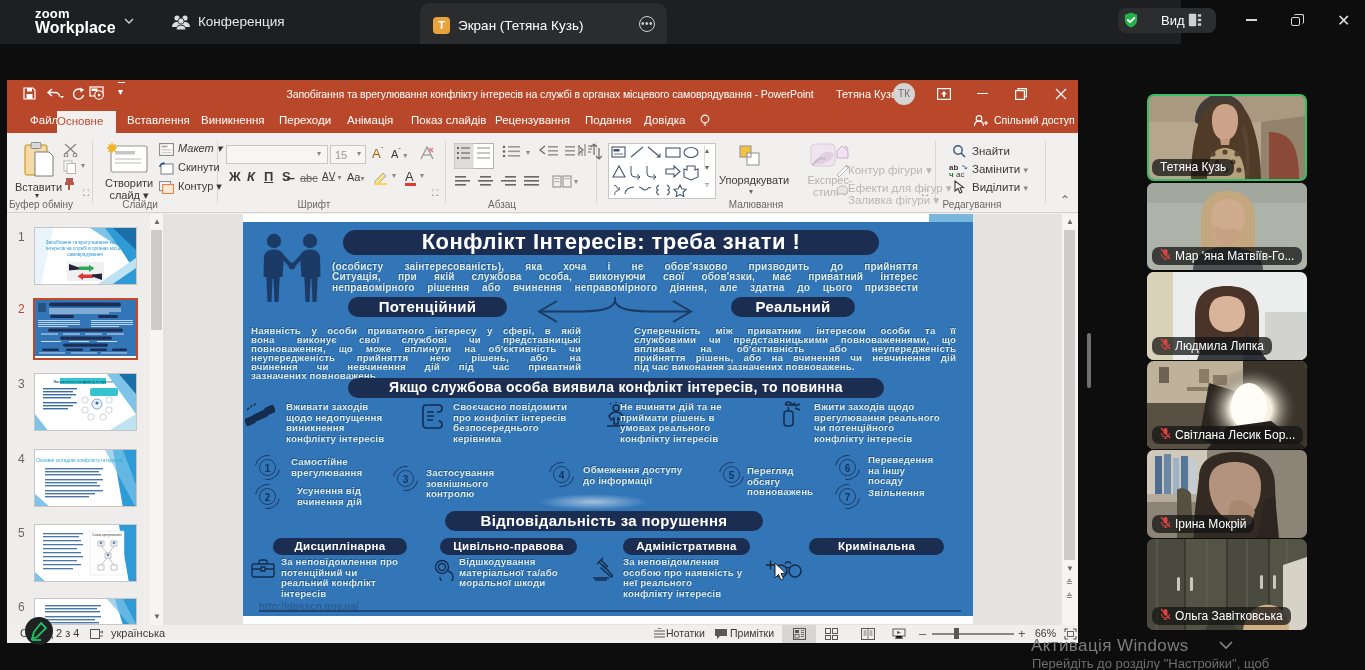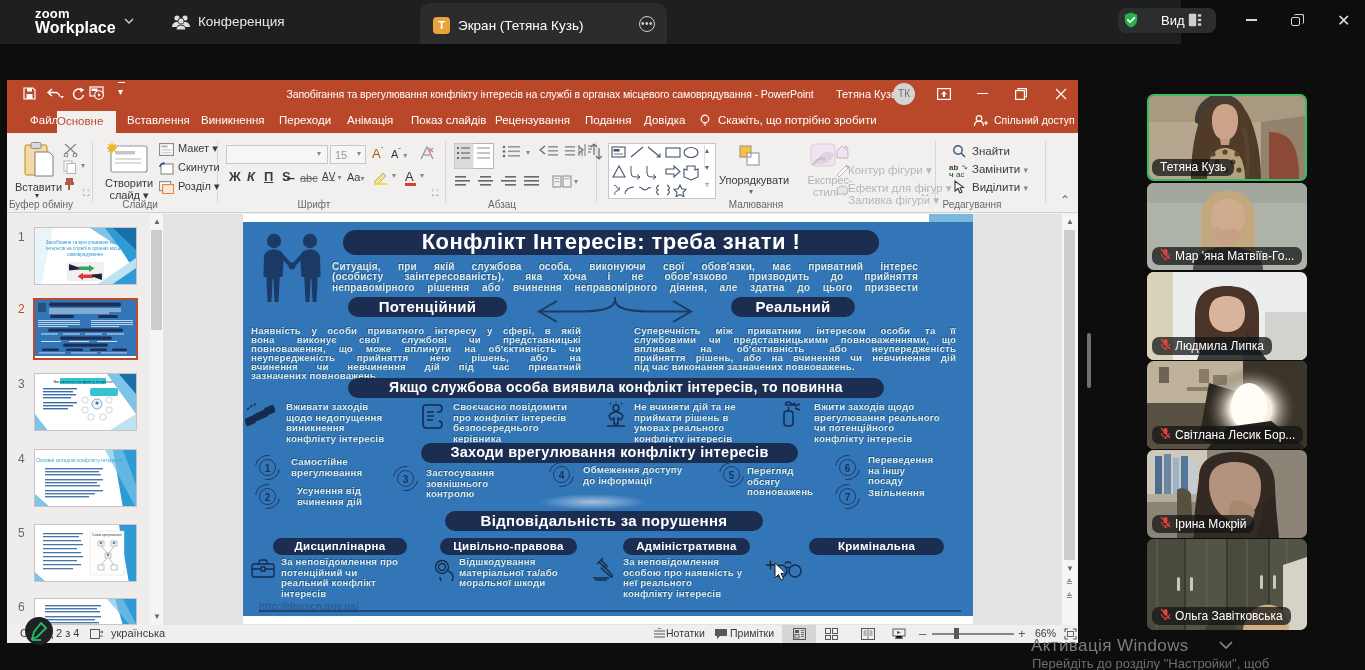--- a/index.html
+++ b/index.html
@@ -155,21 +155,20 @@
       <div class="mtab" style="left:272px;text-align:right;">Переходи</div>
       <div class="mtab" style="left:340px;">Анімація</div>
       <div class="mtab" style="left:404px;">Показ слайдів</div>
       <div class="mtab" style="left:488px;">Рецензування</div>
       <div class="mtab" style="left:578px;">Подання</div>
       <div class="mtab" style="left:637px;">Довідка</div>
       <svg style="position:absolute;left:692px;top:6px" width="12" height="14" viewBox="0 0 12 14">
           <circle cx="6" cy="5" r="3.8" fill="none" stroke="#fff" stroke-width="1.2"></circle>
           <path d="M4.5 9 h3 M4.8 11 h2.4" stroke="#fff" stroke-width="1.1"></path>
         </svg>
-      <div class="mtab" style="left:711px;">Скажіть, що потрібно зробити</div>
       <svg style="position:absolute;left:966px;top:6px" width="15" height="14" viewBox="0 0 15 14">
           <circle cx="6" cy="4.5" r="2.8" fill="none" stroke="#fff" stroke-width="1.2"></circle>
           <path d="M1.5 12 c0-3 2-4.8 4.5-4.8 s4.5 1.8 4.5 4.8" fill="none" stroke="#fff" stroke-width="1.2"></path>
           <path d="M11 9 h4 M13 7 v4" stroke="#fff" stroke-width="1.2"></path>
         </svg>
       <div class="mtab" style="left:987px;font-size:10.5px;">Спільний доступ</div>
     </div>
     <div id="ribbon">
       <div class="rsep" style="left:85px"></div>
       <div class="rsep" style="left:210px"></div>
@@ -213,33 +212,33 @@
           <rect x="8" y="20" width="26" height="2" fill="#dedcda"></rect>
           <path d="M5 0 l1.2 3 l3-1.2 l-1.2 3 l3 1.2 l-3 1.2 l1.2 3 l-3-1.2 l-1.2 3 l-1.2-3 l-3 1.2 l1.2-3 l-3-1.2 l3-1.2 l-1.2-3 l3 1.2 z" fill="#f0b429"></path>
         </svg>
       <div style="position:absolute;left:98px;top:44px;font-size:11px;color:#3b3a39;text-align:center;width:48px;">Створити<br>слайд ▾</div>
       <svg style="position:absolute;left:152px;top:10px" width="15" height="13" viewBox="0 0 15 13">
           <rect x="0.6" y="0.6" width="13.8" height="11.8" fill="#fff" stroke="#8a8886" stroke-width="1.1"></rect>
           <rect x="2.5" y="2.5" width="6" height="2" fill="#b5b3b1"></rect>
           <rect x="2.5" y="6" width="10" height="1.5" fill="#d2d0ce"></rect>
           <rect x="2.5" y="8.8" width="10" height="1.5" fill="#d2d0ce"></rect>
         </svg>
-      <div style="position:absolute;left:171px;top:9px;font-size:11px;color:#3b3a39;">Макет ▾</div>
+      <div style="position:absolute;left:171px;top:9px;font-size:11px;color:#3b3a39;font-style:italic;">Макет ▾</div>
       <svg style="position:absolute;left:152px;top:29px" width="15" height="13" viewBox="0 0 15 13">
           <rect x="2" y="2" width="12" height="10" fill="#fff" stroke="#8a8886" stroke-width="1.1"></rect>
           <path d="M5 2 V0.5 M5 2 H3.5" stroke="#2b579a" stroke-width="1.4"></path>
           <path d="M1 5 A4.5 4.5 0 0 1 5 1" fill="none" stroke="#2b579a" stroke-width="1.4"></path>
           <path d="M1 5 l-1-1.5 h2 z" fill="#2b579a"></path>
         </svg>
       <div style="position:absolute;left:171px;top:28px;font-size:11px;color:#3b3a39;">Скинути</div>
       <svg style="position:absolute;left:152px;top:48px" width="15" height="13" viewBox="0 0 15 13">
           <rect x="0.6" y="0.6" width="11" height="9" fill="#fff" stroke="#8a8886" stroke-width="1.1"></rect>
           <rect x="3.6" y="3.6" width="11" height="9" fill="#fde9d9" stroke="#ed7d31" stroke-width="1.1"></rect>
         </svg>
-      <div style="position:absolute;left:171px;top:47px;font-size:11px;color:#3b3a39;">Розділ ▾</div>
+      <div style="position:absolute;left:171px;top:47px;font-size:11px;color:#3b3a39;">Контур ▾</div>
 
       <div style="position:absolute;left:219px;top:12px;width:102px;height:19px;background:#f7f6f5;border:1px solid #cac8c6;"></div>
       <div style="position:absolute;left:310px;top:16px;font-size:8px;color:#8a8886;">▾</div>
       <div style="position:absolute;left:323px;top:12px;width:36px;height:19px;background:#f7f6f5;border:1px solid #cac8c6;color:#999;font-size:11px;line-height:18px;padding-left:4px;">15</div>
       <div style="position:absolute;left:350px;top:16px;font-size:8px;color:#8a8886;">▾</div>
       <div style="position:absolute;left:365px;top:12px;font-size:13px;color:#a16207;">А<span style="font-size:8px;vertical-align:6px;">ˆ</span></div>
       <div style="position:absolute;left:384px;top:13px;font-size:11px;color:#3b3a39;">А<span style="font-size:8px;vertical-align:5px;">ˇ</span><span style="font-size:8px;color:#8a8886;"> ▾</span></div>
       <svg style="position:absolute;left:412px;top:13px" width="16" height="15" viewBox="0 0 16 15">
           <path d="M2 13 L8 1 L14 13" fill="none" stroke="#9a9896" stroke-width="1.3"></path>
           <path d="M4.5 9 h7" stroke="#9a9896" stroke-width="1.2"></path>
@@ -600,22 +599,22 @@
             <path d="M7 23 c1.5-4.5 5-6.5 10-6.5 s8.5 2 10 6.5 l-1.5 21 h-2.8 l-1.2 25 h-4 l-1-23 h-1 l-1 23 h-4 l-1.2-25 h-2.8 z"></path>
             <circle cx="53" cy="8" r="7.2"></circle>
             <path d="M63 23 c-1.5-4.5-5-6.5-10-6.5 s-8.5 2-10 6.5 l1.5 21 h2.8 l1.2 25 h4 l1-23 h1 l1 23 h4 l1.2-25 h2.8 z"></path>
             <path d="M25 20 l11 12 l-2.5 3 l-11-12 z"></path>
             <path d="M45 20 l-11 12 l2.5 3 l11-12 z"></path>
             <circle cx="35" cy="33" r="3.4"></circle>
             </g>
           </svg>
           <div class="cap" style="left:100px;top:8px;width:536px;height:25px;font-size:22px;line-height:24px;border-radius:13px;letter-spacing:0.5px;">Конфлікт Інтересів: треба знати !</div>
           <div class="ntx" style="left:89px;top:40px;width:586px;font-size:10px;line-height:10.3px;">
+              <div class="jl">(особисту заінтересованість), яка хоча і не обов'язково призводить до прийняття</div>
               <div class="jl">Ситуація, при якій службова особа, виконуючи свої обов'язки, має приватний інтерес</div>
-              <div class="jl">(особисту заінтересованість), яка хоча і не обов'язково призводить до прийняття</div>
               <div class="jl">неправомірного рішення або вчинення неправомірного діяння, але здатна до цього призвести</div>
             </div>
           <div class="cap" style="left:105px;top:75px;width:159px;height:20px;font-size:15px;line-height:19px;border-radius:11px;">Потенційний</div>
           <div class="cap" style="left:488px;top:75px;width:124px;height:20px;font-size:15px;line-height:19px;border-radius:11px;">Реальний</div>
           <svg style="position:absolute;left:284px;top:73px" width="176" height="30" viewBox="0 0 176 30">
             <g stroke="#1d3a63" stroke-width="2" fill="none">
             <path d="M88 2 L88 6 C86 14 74 16 56 16.5 L14 16.5"></path>
             <path d="M88 2 L88 6 C90 14 102 16 120 16.5 L162 16.5"></path>
             <path d="M30 6 L12 16.5 L30 27"></path>
             <path d="M146 6 L164 16.5 L146 27"></path>
@@ -658,30 +657,29 @@
             </svg>
           <div class="ntx" style="left:210px;top:180px;">Своєчасно повідомити<br>про конфлікт інтересів<br>безпосереднього<br>керівника</div>
           <svg style="position:absolute;left:360px;top:180px" width="26" height="28" viewBox="0 0 26 28">
               <g fill="none" stroke="#152c4e" stroke-width="1.5">
                 <circle cx="13" cy="6" r="3"></circle>
                 <path d="M6 14 c2-3 4-4 7-4 s5 1 7 4 l-2 4 l-3-2 v6 h-4 v-6 l-3 2 z"></path>
                 <path d="M4 24 h18"></path>
                 <path d="M13 1 v-1 M8 2 l-1-1 M18 2 l1-1"></path>
               </g>
             </svg>
-          <div class="ntx" style="left:391px;top:180px;">Не вчиняти дій та не<br>приймати рішень в<br>умовах реального<br>конфлікту інтересів</div>
+          <div class="ntx" style="left:377px;top:180px;">Не вчиняти дій та не<br>приймати рішень в<br>умовах реального<br>конфлікту інтересів</div>
           <svg style="position:absolute;left:533px;top:179px" width="28" height="28" viewBox="0 0 28 28">
               <g fill="none" stroke="#152c4e" stroke-width="1.5">
                 <rect x="8" y="10" width="9" height="15" rx="3"></rect>
                 <path d="M12.5 10 V6 m-3-2 a3 3 0 0 1 6 0 l4-2 m-10 2 h10"></path>
                 <path d="M19 5 l5-2 m-5 4 l5 2"></path>
               </g>
             </svg>
           <div class="ntx" style="left:571px;top:180px;">Вжити заходів щодо<br>врегулювання реального<br>чи потенційного<br>конфлікту інтересів</div>
-          <div class="cap" style="left:178px;top:221px;width:377px;height:20px;font-size:14.5px;line-height:19px;border-radius:10px;">Заходи врегулювання конфлікту інтересів</div>
           <div class="ncirc" style="left:16px;top:237px;">1</div>
           <div class="ntx" style="left:48px;top:235px;">Самостійне<br>врегулювання</div>
           <div class="ncirc" style="left:16px;top:266px;">2</div>
           <div class="ntx" style="left:54px;top:264px;">Усунення від<br>вчинення дій</div>
           <div class="ncirc" style="left:154px;top:248px;">3</div>
           <div class="ntx" style="left:183px;top:246px;">Застосування<br>зовнішнього<br>контролю</div>
           <div class="ncirc" style="left:310px;top:244px;">4</div>
           <div class="ntx" style="left:340px;top:243px;">Обмеження доступу<br>до інформації</div>
           <div class="ncirc" style="left:480px;top:244px;">5</div>
           <div class="ntx" style="left:504px;top:244px;">Перегляд<br>обсягу<br>повноважень</div>

